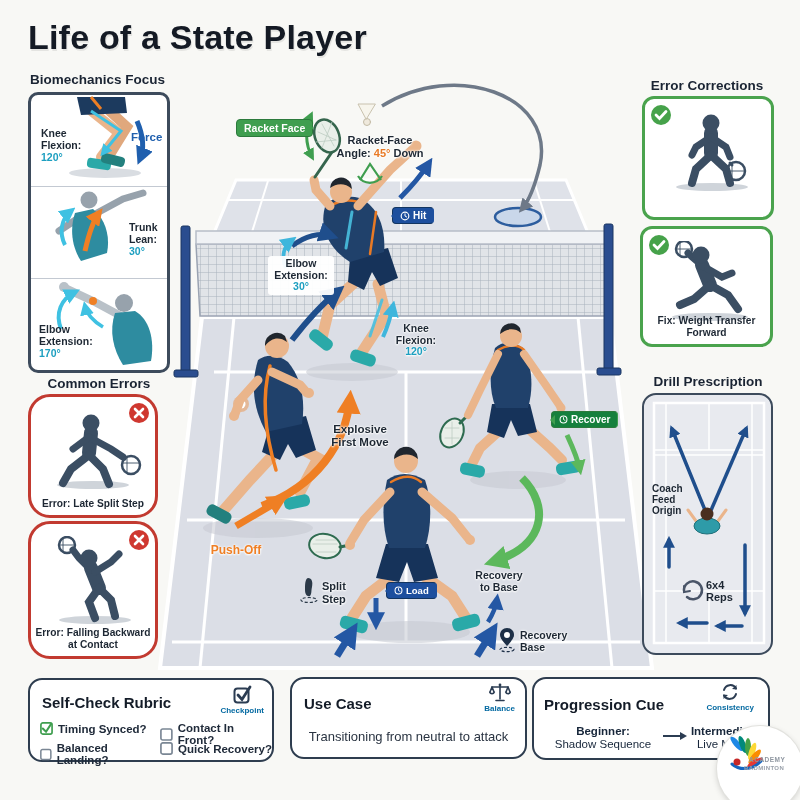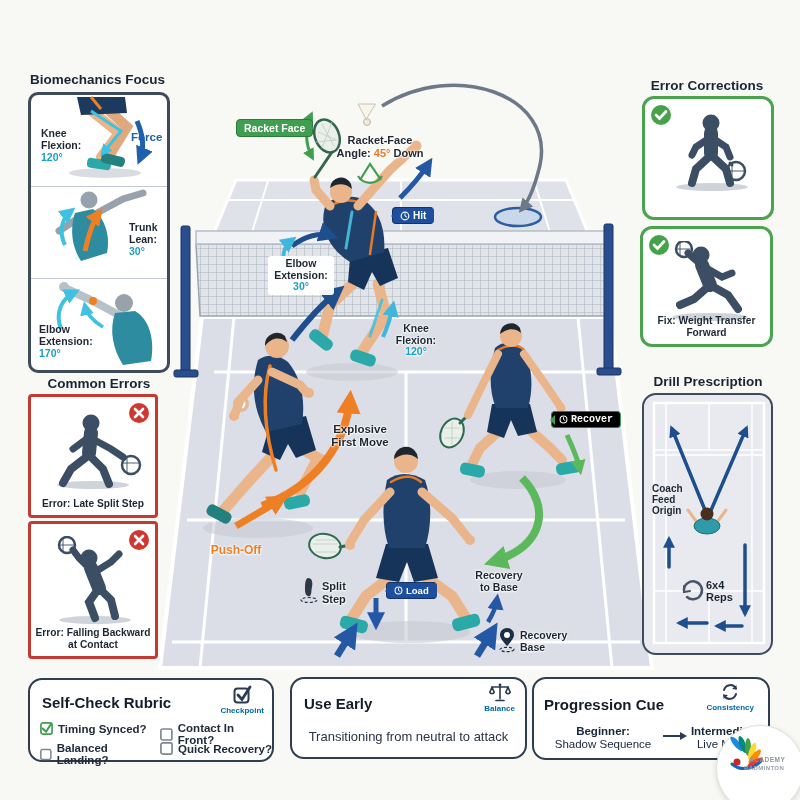--- a/index.html
+++ b/index.html
@@ -10,30 +10,30 @@
   .page-title{left:28px;top:18px;font-size:34px;font-weight:800;color:#141a24;letter-spacing:.2px;
               text-shadow:1px 2px 0 rgba(0,0,0,.08);}
   .side-head{font-size:13.5px;font-weight:800;color:#1a2433;}
   
   .panel{position:absolute;background:#fff;box-sizing:border-box;}
   .bio-panel{left:28px;top:92px;width:142px;height:281px;border:3px solid #3d4b5c;border-radius:10px;z-index:3;}
   .bio-cell{position:relative;height:91px;border-bottom:1.5px solid #c3c9d2;}
   .bio-cell:last-child{border-bottom:none;}
   .bio-lab{position:absolute;font-size:10.5px;line-height:12px;font-weight:800;color:#1d2733;}
   .bio-lab .val{color:#1d9fc0;}
-  .err-card{border:3px solid #c23a30;border-radius:4px;z-index:3;}
+  .err-card{border:3px solid #c23a30;border-radius:22px;z-index:3;}
   .fix-card{border:3px solid #4aa34d;border-radius:12px;z-index:3;}
   .card-cap{position:absolute;left:4px;right:4px;bottom:6px;text-align:center;font-size:10.2px;
             line-height:11.5px;font-weight:800;color:#1d2733;}
   .card-cap .fx{font-weight:800;}
   .card-cap .fxt{font-weight:600;}
   .badge{position:absolute;display:flex;align-items:center;gap:3px;color:#fff;font-weight:800;
          font-size:10px;padding:2px 7px;border-radius:4px;z-index:4;white-space:nowrap;}
   .badge.navy{background:#1d4f9e;border:1.5px solid #123561;}
-  .badge.green{background:#000000;border:1.5px solid #2c7a3c;font-family:Liberation Mono, monospace;}
+  .badge.green{background:#15803d;border:1.5px solid #2c7a3c;}
   .badge.tag-left::before{content:"";position:absolute;left:-7px;top:50%;margin-top:-5px;
          border:5px solid transparent;border-right-color:inherit;}
   .rf-badge{left:236px;top:119px;background:#3f9e4f;border:1.5px solid #2c7a3c;}
   .rf-badge::after{content:"";position:absolute;right:-8px;top:50%;margin-top:-6px;
          border:6px solid transparent;border-left:8px solid #3f9e4f;}
   .court-lab{position:absolute;z-index:4;font-weight:800;color:#1d2733;text-align:center;}
   .val-teal{color:#1d9fc0;}
   .val-orange{color:#e87a25;}
   .foot-panel{border:2.5px solid #2e3d4f;border-radius:14px;z-index:3;}
   .foot-head{position:absolute;font-size:15px;font-weight:800;color:#141c28;}
@@ -207,20 +207,21 @@
       <path d="M236,526 L282,499" stroke="#ef7f24" stroke-width="7" marker-end="url(#mOrange)"></path>
       <path d="M567,435 C573,448 578,460 580,470" stroke="#5cb85c" stroke-width="5" marker-end="url(#mGreen)"></path>
       <path d="M522,478 C550,506 546,546 492,562" stroke="#5cb85c" stroke-width="8" marker-end="url(#mGreen)"></path>
       <path d="M337,656 L353,630" stroke="#2457a4" stroke-width="7" marker-end="url(#mBlue)"></path>
       <path d="M477,656 L493,630" stroke="#2457a4" stroke-width="7" marker-end="url(#mBlue)"></path>
       <path d="M376,598 L376,624" stroke="#2457a4" stroke-width="5" marker-end="url(#mBlue)"></path>
       <path d="M488,622 C493,614 496,606 497,599" stroke="#2457a4" stroke-width="4.5" marker-end="url(#mBlue)"></path>
     </g>
   </svg>
 
+  <div class="abs page-title">Life of a State Player</div>
 
   <div class="abs side-head" style="left:30px;top:72px;z-index:3;">Biomechanics Focus</div>
   <div class="panel bio-panel">
     <div class="bio-cell">
       <svg width="136" height="88" viewBox="0 0 136 88">
         <defs>
           <marker id="mBlue2" viewBox="0 0 10 10" refX="6.5" refY="5" markerWidth="3.6" markerHeight="3.6" orient="auto-start-reverse">
               <path d="M0,0L10,5L0,10z" fill="#1f5fae"></path>
             </marker>
           <marker id="mCyan2" viewBox="0 0 10 10" refX="6.5" refY="5" markerWidth="4" markerHeight="4" orient="auto-start-reverse">
@@ -515,21 +516,21 @@
     </div>
     <div class="rub-row" style="left:130px;top:62px;width:112px;">
       <svg width="13" height="13" viewBox="0 0 14 14">
           <rect x="1" y="1" width="12" height="12" rx="2" fill="#fff" stroke="#7a8694" stroke-width="1.8"></rect>
         </svg>
       <span>Quick Recovery?</span>
     </div>
   </div>
 
   <div class="panel foot-panel" style="left:290px;top:677px;width:237px;height:82px;">
-    <div class="foot-head" style="left:12px;top:16px;">Use Early</div>
+    <div class="foot-head" style="left:12px;top:16px;">Use Case</div>
     <div class="corner-ic" style="right:10px;top:4px;">
       <svg width="22" height="20" viewBox="0 0 22 20" style="margin:0 auto;">
         <g stroke="#2b3c52" stroke-width="1.6" fill="none" stroke-linecap="round">
           <line x1="11" y1="2" x2="11" y2="16"></line>
             <line x1="3" y1="4" x2="19" y2="4"></line>
           <path d="M3,4 L1,9 M3,4 L5,9 M0.7,9 a2.4,2.4 0 0 0 4.6,0"></path>
           <path d="M19,4 L17,9 M19,4 L21,9 M16.7,9 a2.4,2.4 0 0 0 4.6,0"></path>
           <line x1="7" y1="17.5" x2="15" y2="17.5"></line>
         </g>
         <circle cx="11" cy="2" r="1.4" fill="#2b3c52"></circle>

